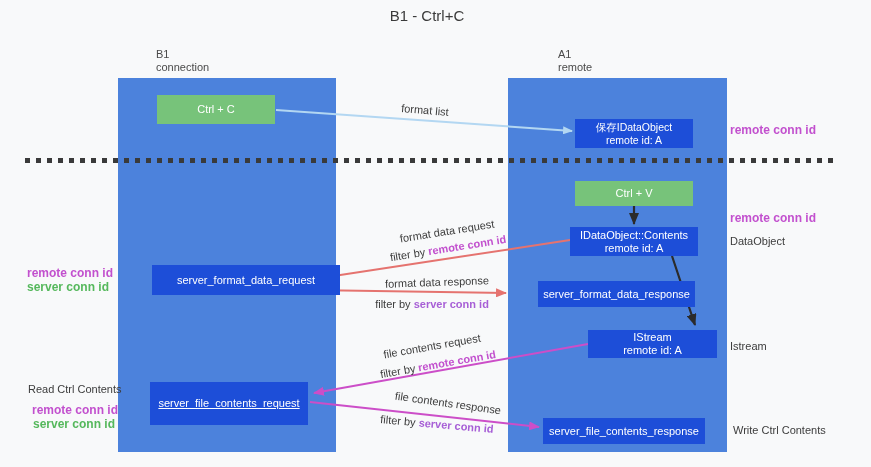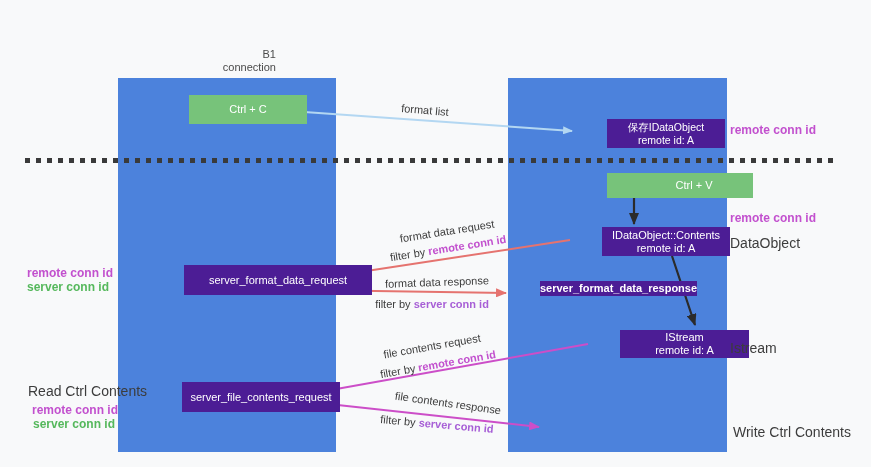--- a/index.html
+++ b/index.html
@@ -19,63 +19,67 @@
     left:327px;top:6px;width:200px;
     text-align:center;
     font-size:15px;line-height:20px;color:#3a3a3a;
   }
   .lane{
     background:#4c82dc;
     top:78px;height:374px;
   }
   .lane-header{
     top:48px;width:120px;
-    text-align:right;
+    text-align:left;
     font-size:11px;line-height:13px;color:#4a4a4a;
   }
   .box{
     display:flex;flex-direction:column;
     align-items:center;justify-content:center;
     color:#ffffff;
     font-size:11px;line-height:13px;
     text-align:center;
     white-space:nowrap;
-    margin-left:32px;
   }
   .box.green{background:#77c37a;}
-  .box.orange{background:#4c1d95;}
+  .box.orange{background:#1d4ed8;}
   .dashed-divider{
     left:25px;top:158px;width:808px;height:5px;
     background:repeating-linear-gradient(90deg,#3a3a3a 0 5px,transparent 5px 11px);
   }
   .edge-label{
     white-space:nowrap;
     font-size:11px;color:#3c3c3c;
   }
   .side-label{
     white-space:nowrap;
-    font-size:14px;color:#3c3c3c;
+    font-size:11px;color:#3c3c3c;
   }
   .conn-remote{color:#c250ce;font-weight:700;font-size:12px;}
   .conn-server-green{color:#55b85c;font-weight:700;font-size:12px;}
   .key-remote{color:#c250ce;font-weight:700;}
   .key-server{color:#a75fd6;font-weight:700;}
   svg.arrows{left:0;top:0;pointer-events:none;}
 </style>
 </head>
 <body>
 
 <div class="canvas">
 
   <div class="abs title">
+    <div>B1 - Ctrl+C</div>
   </div>
 
   <div class="abs lane-header" style="left:156px;">
     <div>B1</div>
     <div>connection</div>
+  </div>
+  <div class="abs lane-header" style="left:558px;">
+    <div>A1</div>
+    <div>remote</div>
   </div>
 
   <div class="abs lane" style="left:118px;width:218px;"></div>
   <div class="abs lane" style="left:508px;width:219px;"></div>
 
   <div class="abs dashed-divider"></div>
 
   <svg class="abs arrows" width="871" height="467" viewBox="0 0 871 467">
     <defs>
       <marker id="ah-blue" markerWidth="10" markerHeight="8" refX="9" refY="4" orient="auto" markerUnits="userSpaceOnUse">
@@ -102,46 +106,49 @@
 
   <div class="abs box green" style="left:157px;top:95px;width:118px;height:29px;">
     <div>Ctrl + C</div>
   </div>
 
   <div class="abs box orange" style="left:575px;top:119px;width:118px;height:29px;font-size:10.5px;">
     <div>保存IDataObject</div>
     <div>remote id: A</div>
   </div>
 
-  <div class="abs box green" style="left:575px;top:173px;width:118px;height:25px;padding-left:28px;">
+  <div class="abs box green" style="left:575px;top:181px;width:118px;height:25px;">
     <div>Ctrl + V</div>
   </div>
 
   <div class="abs box orange" style="left:570px;top:227px;width:128px;height:29px;">
     <div>IDataObject::Contents</div>
     <div>remote id: A</div>
   </div>
 
   <div class="abs box orange" style="left:152px;top:265px;width:188px;height:30px;">
     <div>server_format_data_request</div>
   </div>
 
-  <div class="abs box orange" style="left:508px;top:281px;width:157px;height:15px;font-weight:bold;">
+  <div class="abs box orange" style="left:538px;top:281px;width:157px;height:26px;">
     <div>server_format_data_response</div>
   </div>
 
   <div class="abs box orange" style="left:588px;top:330px;width:129px;height:28px;">
     <div>IStream</div>
     <div>remote id: A</div>
   </div>
 
-  <div class="abs box orange" style="left:150px;top:382px;width:158px;height:30px;">
+  <div class="abs box orange" style="left:150px;top:382px;width:158px;height:43px;text-decoration:underline;">
     <div>server_file_contents_request</div>
   </div>
 
+  <div class="abs box orange" style="left:543px;top:418px;width:162px;height:26px;">
+    <div>server_file_contents_response</div>
+  </div>
 
   <div class="abs edge-label" style="left:425px;top:110px;transform:translate(-50%,-50%) rotate(5deg);">format list</div>
 
   <div class="abs edge-label" style="left:447px;top:231px;transform:translate(-50%,-50%) rotate(-9deg);">format data request</div>
   <div class="abs edge-label" style="left:448px;top:248px;transform:translate(-50%,-50%) rotate(-9deg);">
     <span>filter by </span><span class="key-remote">remote conn id</span>
   </div>
 
   <div class="abs edge-label" style="left:437px;top:282px;transform:translate(-50%,-50%) rotate(-2deg);">format data response</div>
   <div class="abs edge-label" style="left:432px;top:304px;transform:translate(-50%,-50%);">

